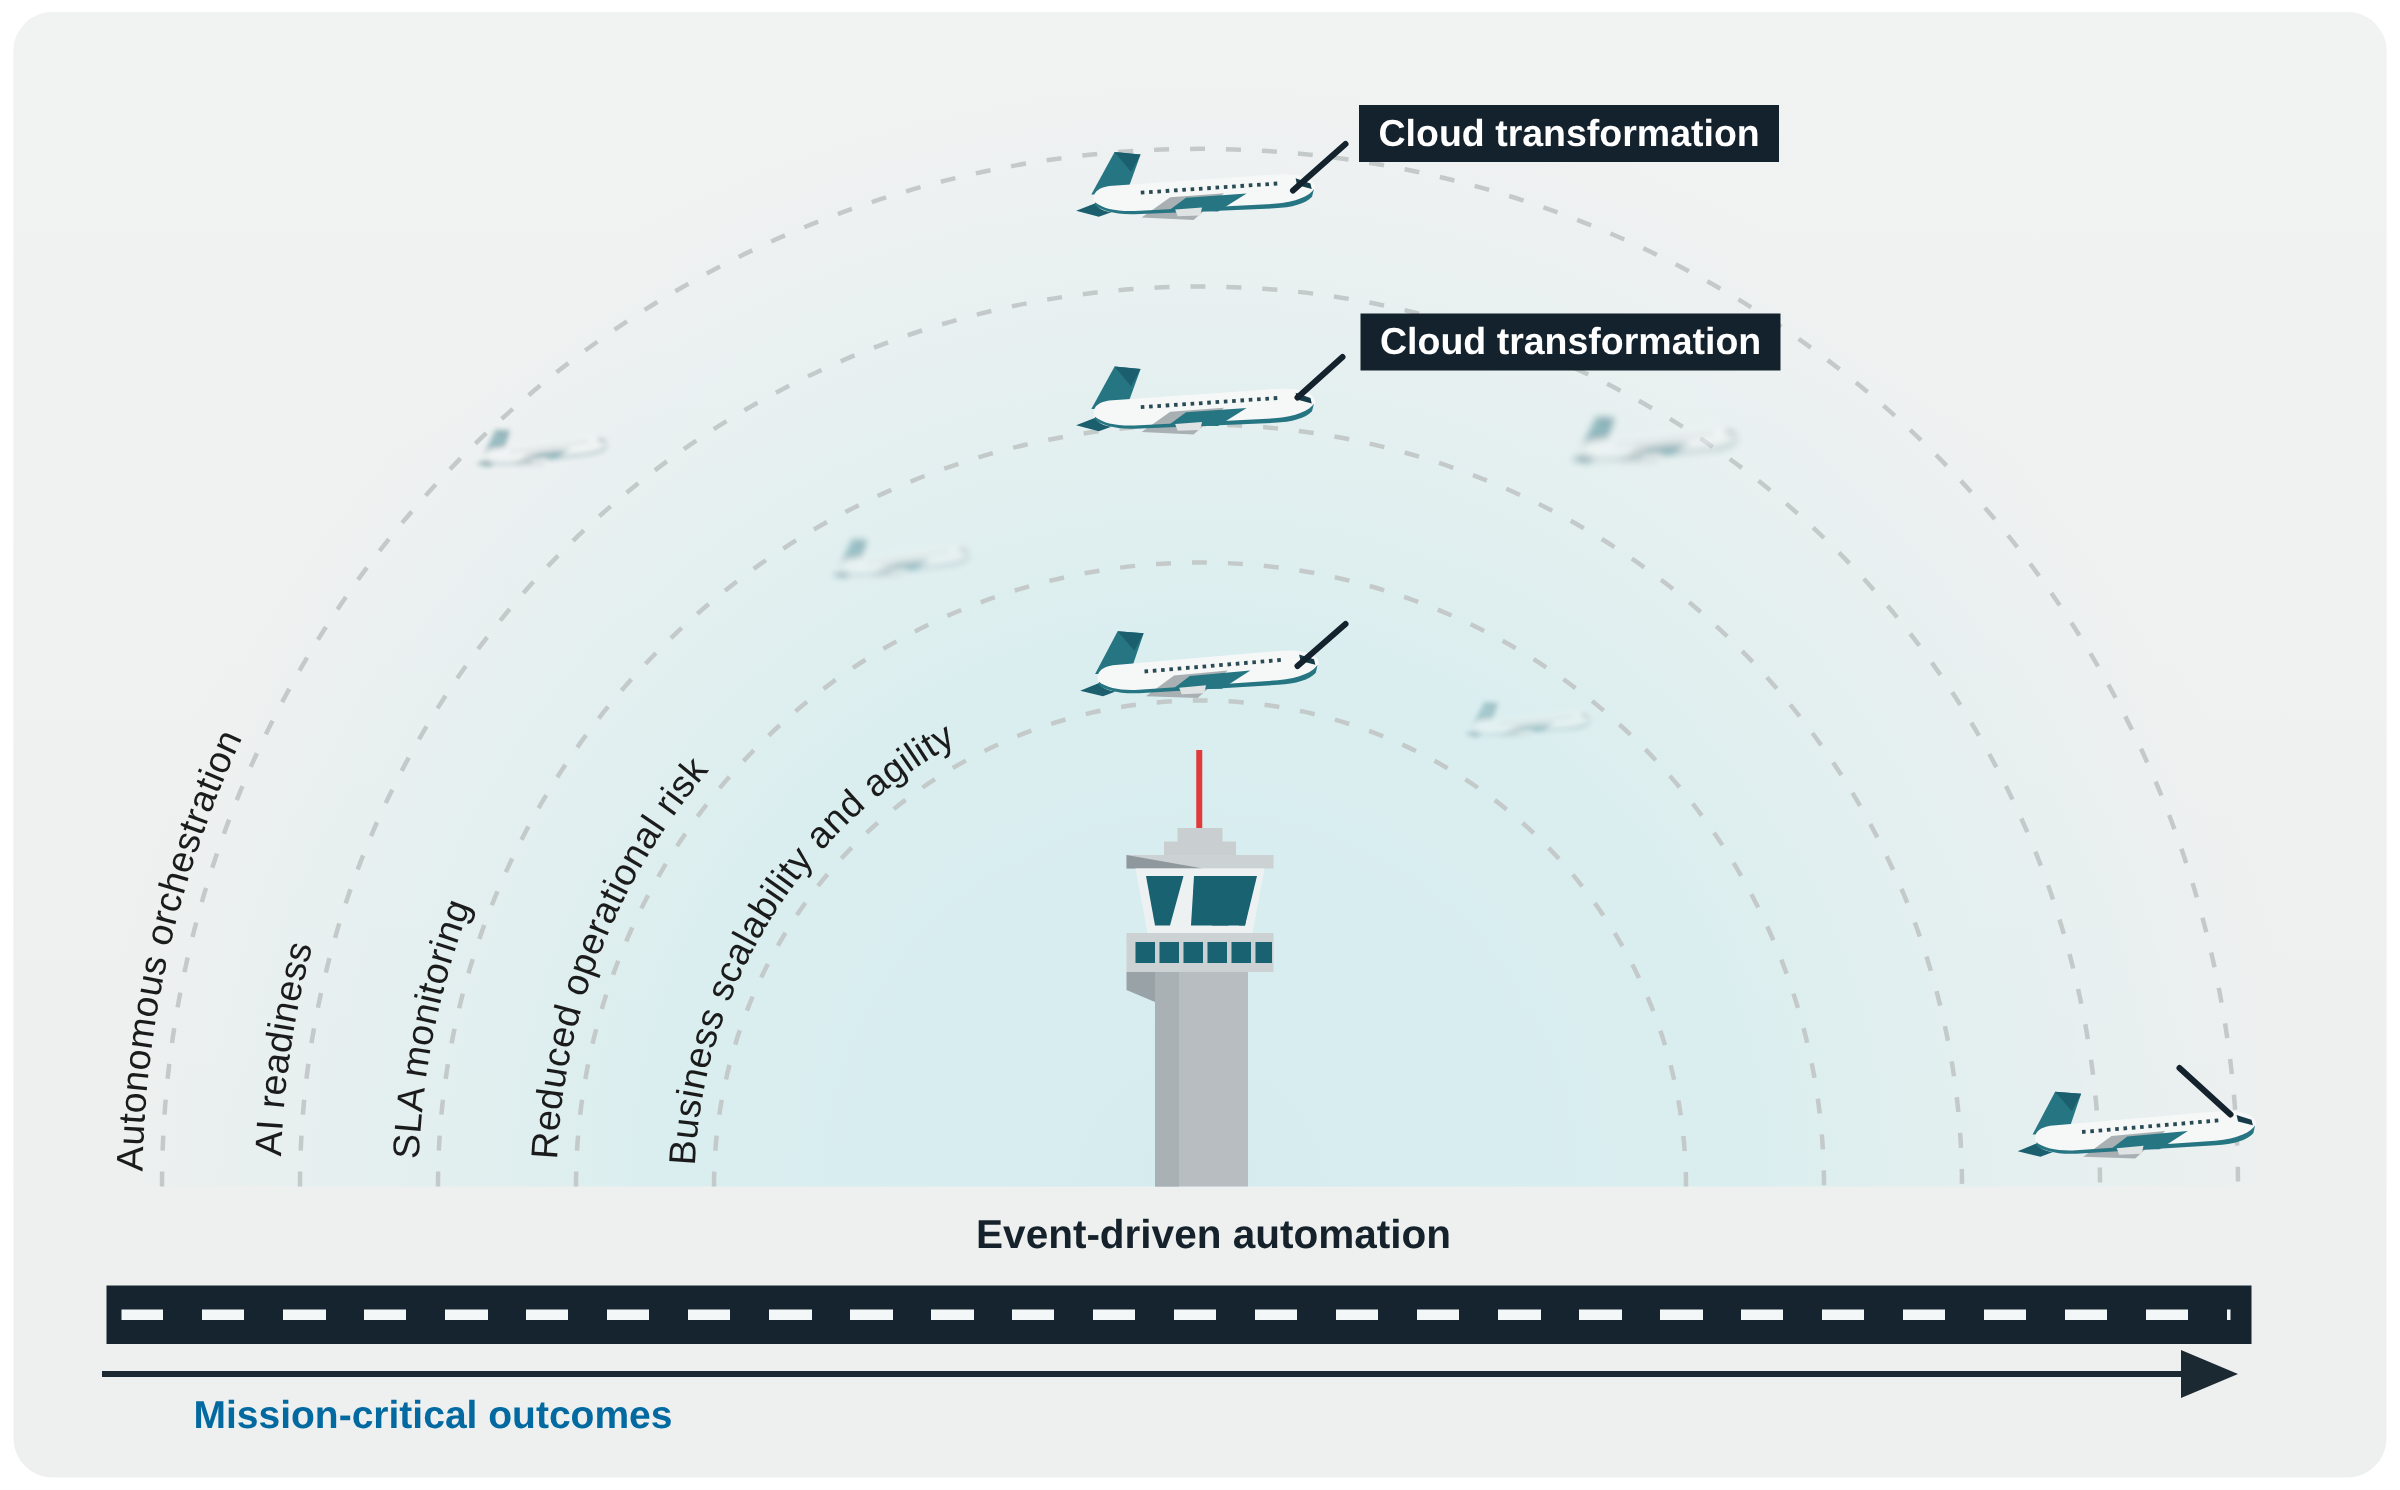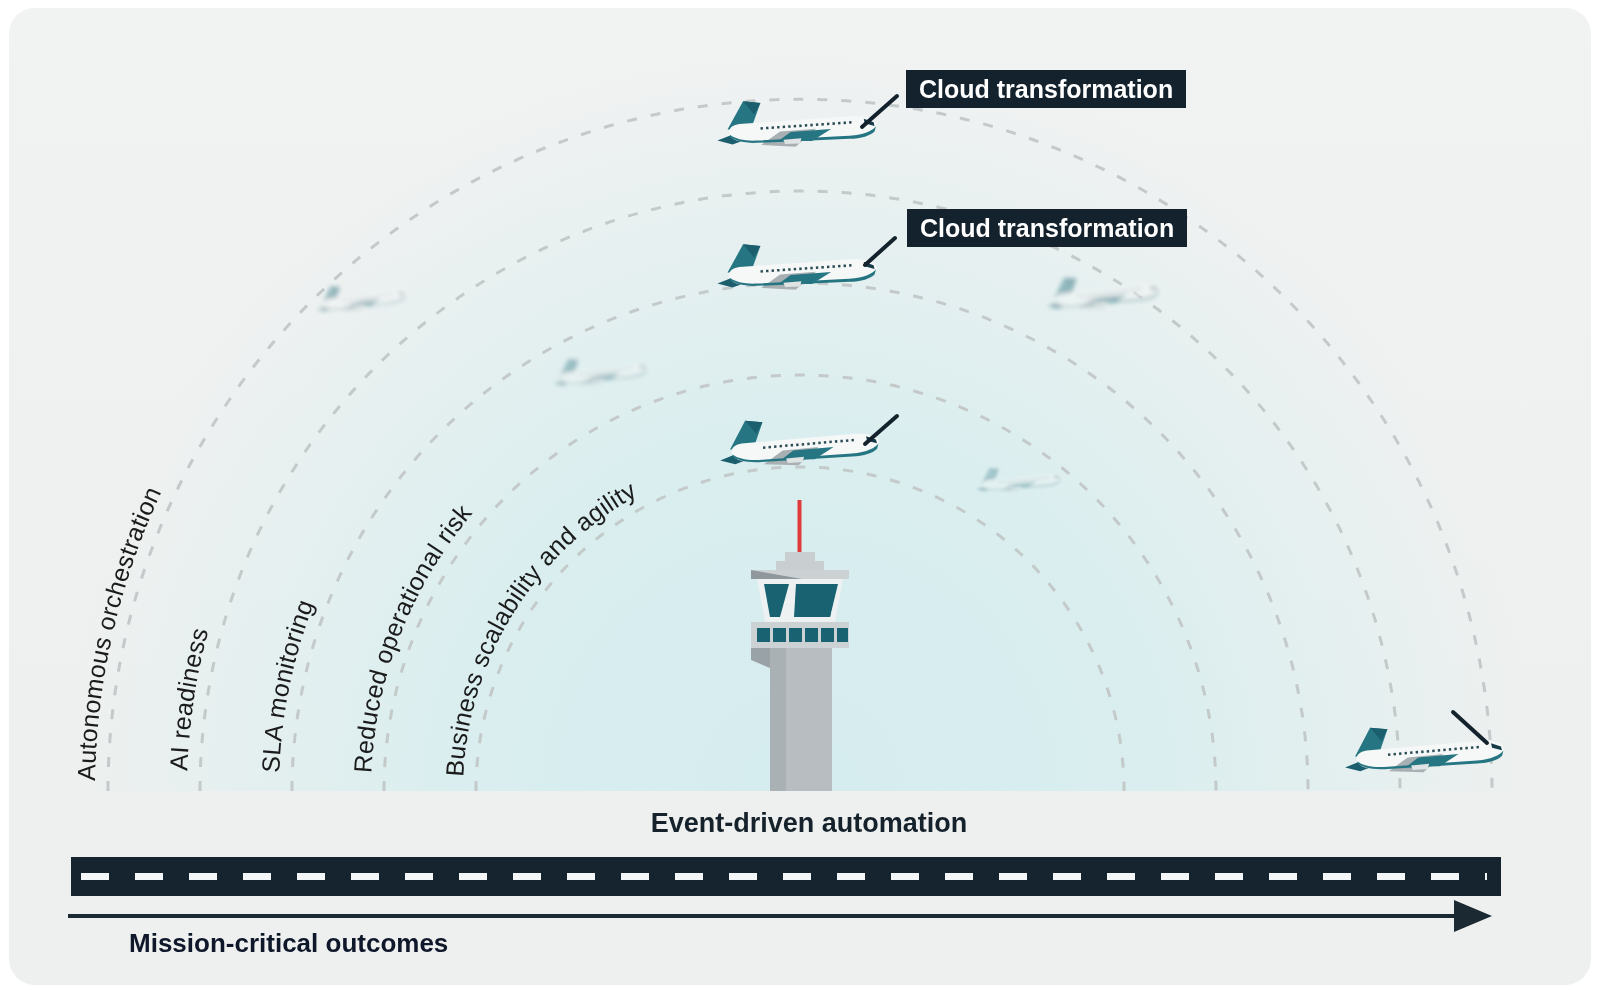--- a/index.html
+++ b/index.html
@@ -25,21 +25,21 @@
              fill:var(--ink);letter-spacing:.3px;}
   .connector{stroke:var(--dark);stroke-width:4;stroke-linecap:round;fill:none;}
   .callout{position:absolute;background:var(--dark);color:#ffffff;font-weight:700;
            font-size:25px;line-height:38px;height:38px;padding:0 13px;white-space:nowrap;}
   .tower-label{position:absolute;left:800px;top:800px;transform:translateX(-50%);
                font-size:27px;font-weight:700;color:#15222b;white-space:nowrap;}
   .runway{position:absolute;left:62px;top:849px;width:1430px;height:39px;background:#15242e;}
   .runway-line{position:absolute;left:10px;right:14px;top:16px;height:7px;
                background:repeating-linear-gradient(90deg,#f4f7f7 0 28px,transparent 28px 54px);}
   .outcomes-label{position:absolute;left:120px;top:920px;font-size:26px;font-weight:700;
-                  color:#0f172a;white-space:nowrap;}
+                  color:#0369a1;white-space:nowrap;}
 </style>
 </head>
 <body>
 
 <div class="page">
   <div class="card">
     <div class="sky"></div>
 
     <svg class="scene" width="1582" height="977" viewBox="9 8 1582 977" xmlns="http://www.w3.org/2000/svg">
       <defs>

